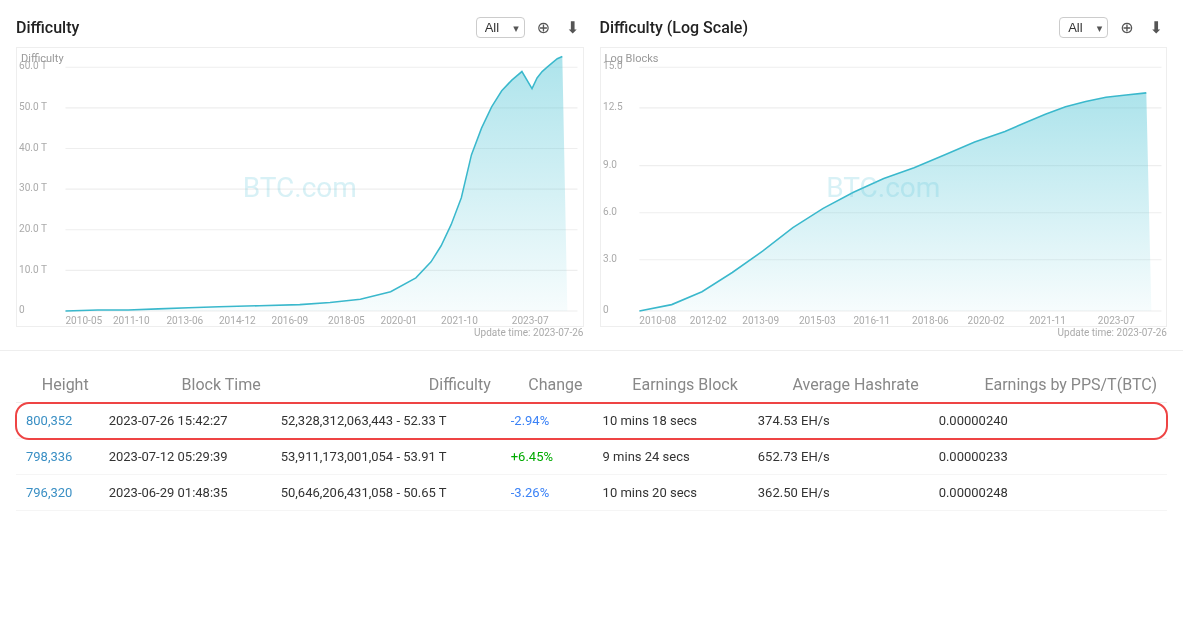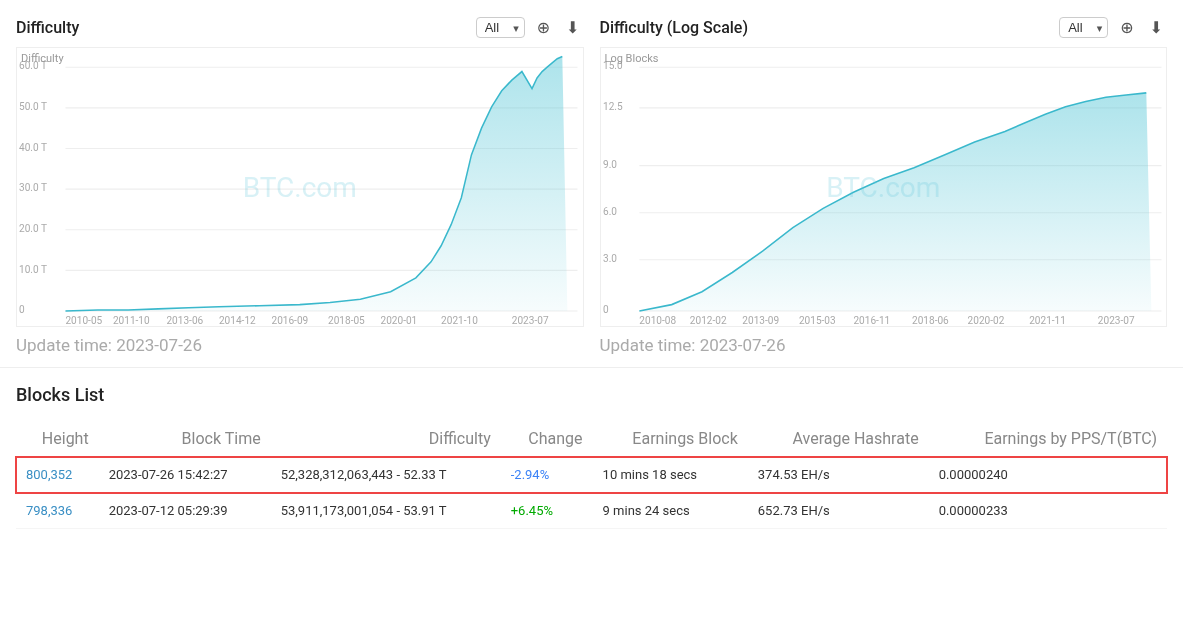--- a/index.html
+++ b/index.html
@@ -89,23 +89,24 @@
       top: 50%;
       left: 50%;
       transform: translate(-50%, -50%);
       font-size: 28px;
       color: rgba(100,200,220,0.25);
       font-weight: normal;
       pointer-events: none;
       white-space: nowrap;
     }
     .chart-update {
-      font-size: 17px;
+      text-align: right;
+      font-size: 10px;
       color: #aaa;
-      margin-top: 8px;
+      margin-top: 0;
     }
     .chart-svg {
       width: 100%;
       height: 100%;
     }
     .blocks-section {
       padding: 16px;
     }
     .blocks-title {
       font-size: 18px;
@@ -126,20 +127,21 @@
       color: #888;
       font-weight: 400;
       font-size: 16px;
     }
     tbody tr {
       border-bottom: 1px solid #f5f5f5;
     }
     tbody tr.highlighted {
       outline: 2px solid #e44;
       outline-offset: -1px;
+      border-radius: 13px;
     }
     tbody td {
       padding: 10px 10px;
       font-size: 13px;
       color: #333;
     }
     .height-link {
       color: #3a8fc4;
       text-decoration: none;
     }
@@ -272,21 +274,20 @@
         <text class="x-tick" x="363" y="258">2020-02</text>
         <text class="x-tick" x="424" y="258">2021-11</text>
         <text class="x-tick" x="492" y="258">2023-07</text>
       </svg>
     </div>
     <div class="chart-update">Update time: 2023-07-26</div>
   </div>
 </div>
 
 <div class="blocks-section">
-  <div class="blocks-title">Blocks List</div>
   <table>
     <thead>
       <tr>
         <th>Height</th>
         <th>Block Time</th>
         <th>Difficulty</th>
         <th>Change</th>
         <th>Earnings Block</th>
         <th>Average Hashrate</th>
         <th>Earnings by PPS/T(BTC)</th>
@@ -304,15 +305,24 @@
   </tr>
         <tr>
     <td><a class="height-link" href="#">798,336</a></td>
     <td>2023-07-12 05:29:39</td>
     <td>53,911,173,001,054 - 53.91 T</td>
     <td class="change-positive">+6.45%</td>
     <td>9 mins 24 secs</td>
     <td>652.73 EH/s</td>
     <td>0.00000233</td>
   </tr>
+        <tr>
+    <td><a class="height-link" href="#">796,320</a></td>
+    <td>2023-06-29 01:48:35</td>
+    <td>50,646,206,431,058 - 50.65 T</td>
+    <td class="change-negative">-3.26%</td>
+    <td>10 mins 20 secs</td>
+    <td>362.50 EH/s</td>
+    <td>0.00000248</td>
+  </tr>
       </tbody>
   </table>
 </div>
 
 </body></html>

